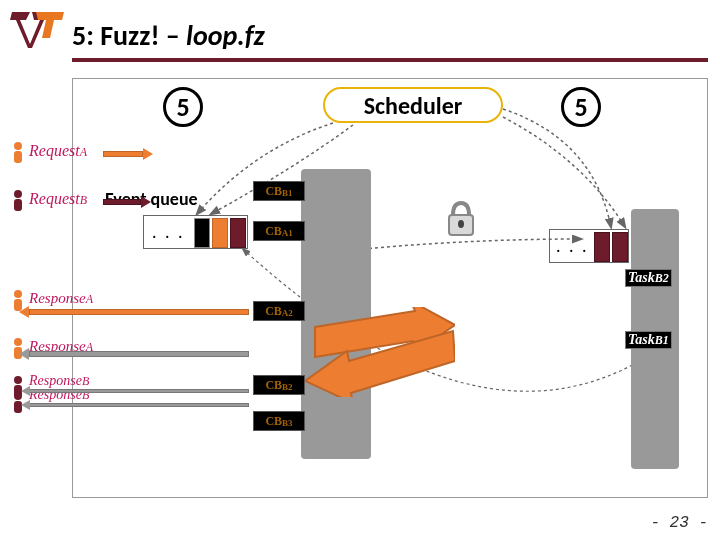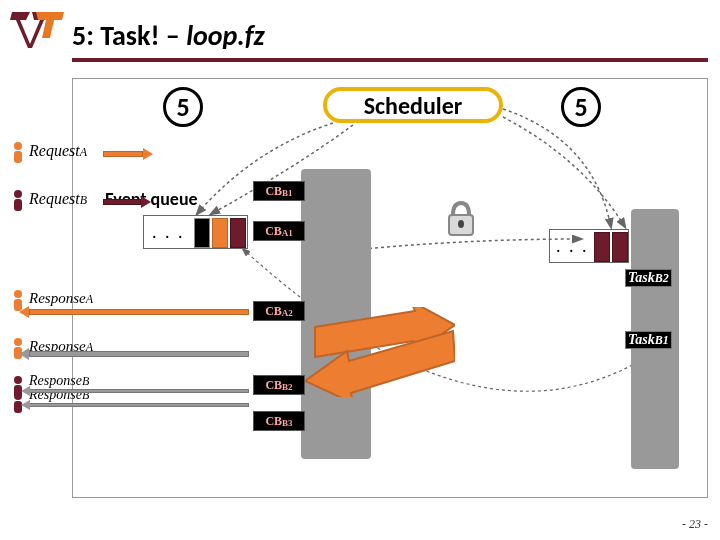--- a/index.html
+++ b/index.html
@@ -3,50 +3,50 @@
 <meta charset="utf-8">
 <style>
   * { margin: 0; padding: 0; box-sizing: border-box; }
   body { width: 720px; height: 540px; font-family: Georgia, serif; background: #fff; position: relative; }
   .logo { position: absolute; left: 10px; top: 10px; }
   .title { position: absolute; left: 72px; top: 18px; font-size: 28px; font-weight: bold; font-family: "Calibri", sans-serif; }
   .title .italic { font-style: italic; }
   .hr { position: absolute; left: 72px; top: 58px; width: 636px; height: 4px; background: #6e1b2c; }
   .main { position: absolute; left: 72px; top: 78px; width: 636px; height: 420px; border: 1px solid #999; }
   .circle5 { position: absolute; width: 40px; height: 40px; border: 3px solid #000; border-radius: 50%; background: #fff; font-size: 26px; font-weight: bold; display: flex; align-items: center; justify-content: center; font-family: "Calibri", sans-serif; }
-  .scheduler { position: absolute; left: 250px; top: 8px; width: 180px; height: 36px; border: 4px solid #eab308; border-radius: 18px; background: #fff; font-size: 24px; font-weight: bold; display: flex; align-items: center; justify-content: center; font-family: "Calibri", sans-serif; }
+  .scheduler { position: absolute; left: 250px; top: 8px; width: 180px; height: 36px; border: 2px solid #eab308; border-radius: 18px; background: #fff; font-size: 24px; font-weight: bold; display: flex; align-items: center; justify-content: center; font-family: "Calibri", sans-serif; }
   .label { position: absolute; font-family: "Calibri", sans-serif; font-weight: bold; color: #000; font-size: 18px; text-align: center; line-height: 1.2; }
-  .ital { font-style: italic; font-family: Georgia, serif; font-weight: normal; color: #000000; }
+  .ital { font-style: italic; font-family: Georgia, serif; font-weight: normal; color: #be185d; }
   .sub { font-size: 12px; }
-  .cb-box { position: absolute; width: 52px; height: 20px; background: #000; color: #fca5a5; font-family: Georgia, serif; font-weight: bold; font-size: 12px; border: 1px solid #555; display: flex; align-items: center; justify-content: center; }
+  .cb-box { position: absolute; width: 52px; height: 20px; background: #000; color: #a16207; font-family: Georgia, serif; font-weight: bold; font-size: 12px; border: 1px solid #555; display: flex; align-items: center; justify-content: center; }
   .cb-box .sub { font-size: 9px; position: relative; top: 2px; }
   .queue-box { position: absolute; width: 16px; height: 30px; background: #000; border: 1px solid #888; }
   .queue-dots { position: absolute; font-size: 18px; letter-spacing: 2px; }
   .thread-col { position: absolute; width: 40px; background: #999; border-radius: 4px; }
   .arrow-line { position: absolute; height: 6px; }
   .orange { background: #ed7d31; border: 1px solid #bf6528; }
   .brown { background: #6e1b2c; border: 1px solid #4a111e; }
   .gray { background: #999; border: 1px solid #777; }
   .arrow-tri { position: absolute; width: 0; height: 0; }
-  .page-num { position: absolute; right: 12px; bottom: 8px; font-size: 12px; font-style: italic; font-family: Liberation Serif, serif; color: #333; }
+  .page-num { position: absolute; right: 12px; bottom: 8px; font-size: 16px; font-style: italic; font-family: Liberation Mono, monospace; color: #333; }
   .dashed { stroke-dasharray: 3 3; }
   .task-label { color: #fff; background: #000; font-family: Georgia, serif; font-weight: bold; font-style: italic; font-size: 14px; border: 1px solid #777; padding: 0 2px; }
 </style>
 </head>
 <body>
 
 <div class="logo">
   <svg width="56" height="38" viewBox="0 0 56 38">
     <polygon points="2,2 20,2 16,10 10,10 20,34 30,10 24,10 22,2 42,2 40,10 34,10 22,38 18,38 6,10 0,10" fill="#6e1b2c"></polygon>
     <polygon points="26,2 54,2 52,10 44,10 40,28 32,28 36,10 28,10" fill="#e87722"></polygon>
   </svg>
 </div>
 
 <div class="title">
-  <span>5: Task! – </span><span class="italic">loop.fz</span>
+  <span>5: Fuzz! – </span><span class="italic">loop.fz</span>
 </div>
 <div class="hr"></div>
 
 <div class="main">
 
   <svg width="636" height="420" style="position:absolute;left:0;top:0">
     <defs>
       <marker id="ah" markerWidth="8" markerHeight="8" refX="6" refY="3" orient="auto">
         <path d="M0,0 L8,3 L0,6 Z" fill="#666"></path>
       </marker>

